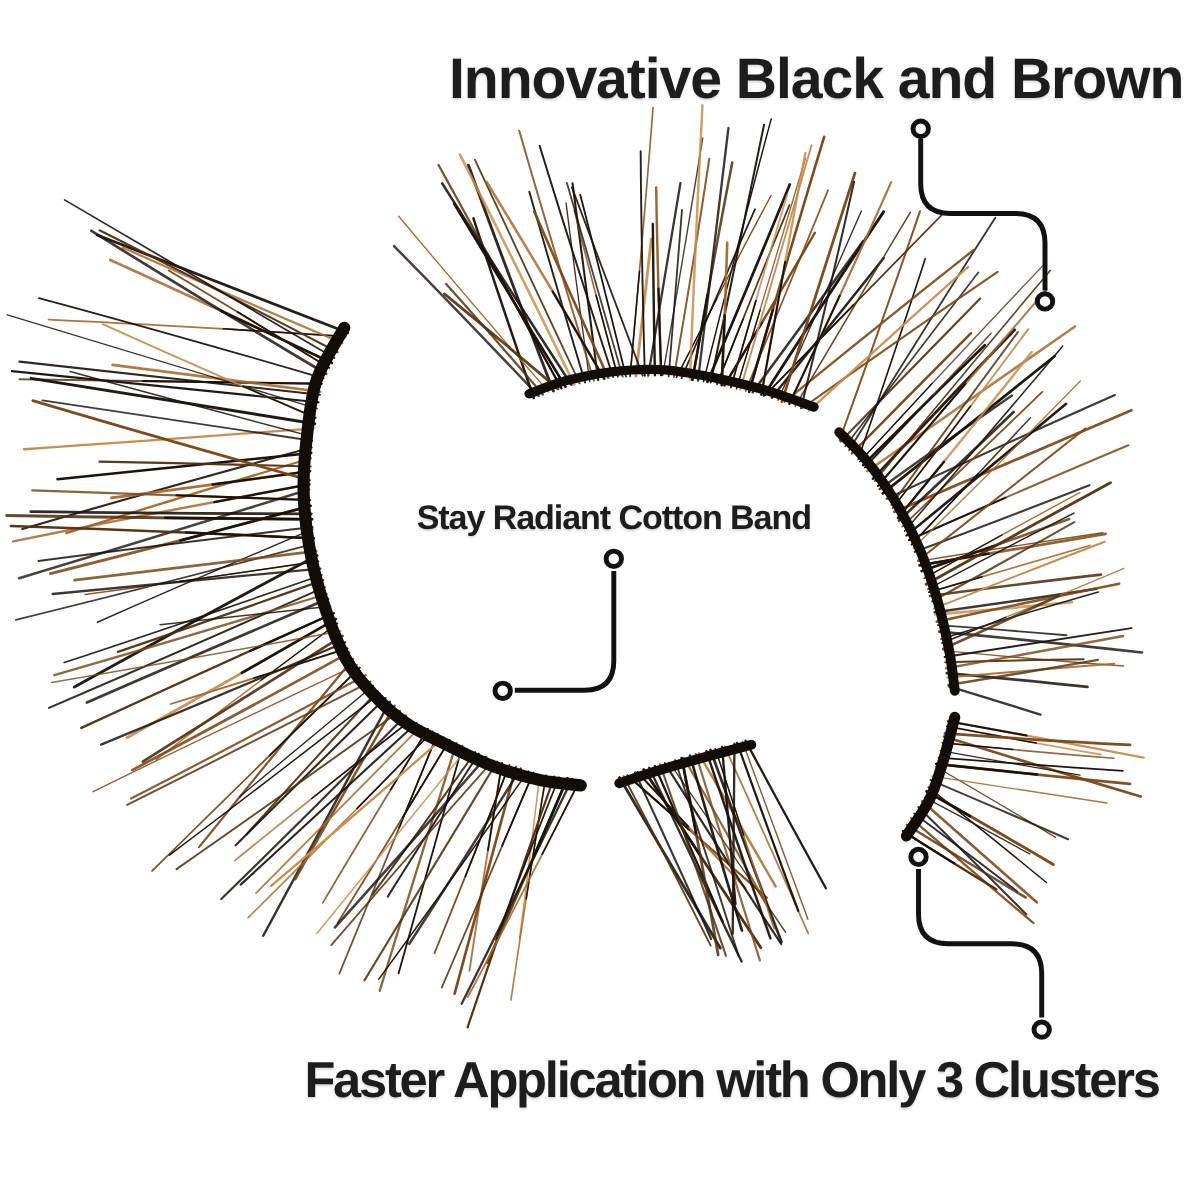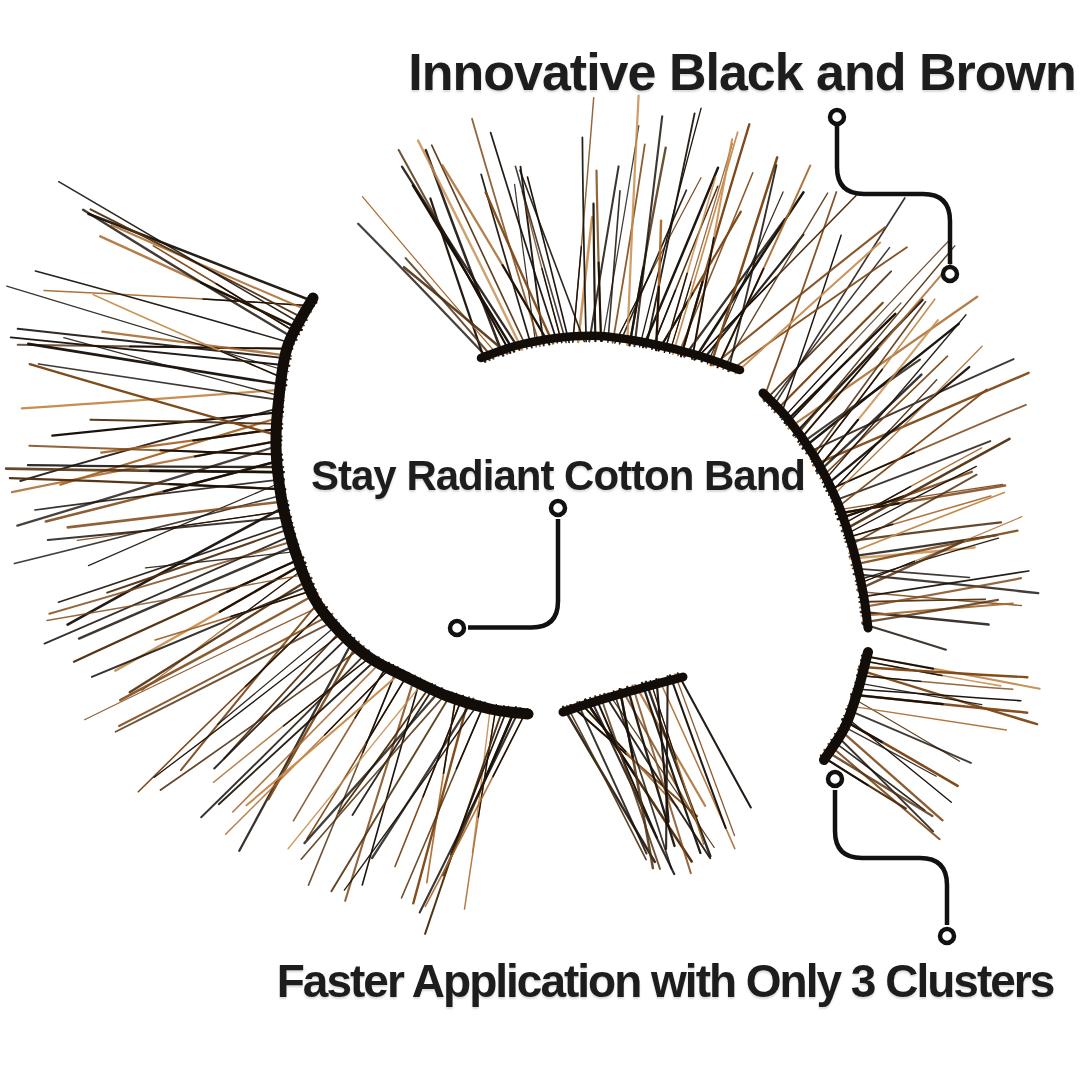--- a/index.html
+++ b/index.html
@@ -12,21 +12,21 @@
   .label{
     position:absolute;
     transform:translateX(-50%);
     font-weight:700;
     color:var(--text,#1d1d1d);
     white-space:nowrap;
     line-height:1;
     text-shadow:0 2px 2px rgba(0,0,0,0.15);
   }
   .label-top{left:742px;top:46px;font-size:52px;letter-spacing:-1px;}
-  .label-center{left:558px;top:455px;font-size:42px;letter-spacing:-1px;}
+  .label-center{left:558px;top:455px;font-size:31px;letter-spacing:-1px;}
   .label-bottom{left:665px;top:958px;font-size:46px;letter-spacing:-2px;}
 </style>
 </head>
 <body>
 
 <svg id="stage" viewBox="0 0 1080 1081">
     <g>
       <path d="M 316.2 302.5 Q 190.8 253.7 88.3 213.7" fill="none" stroke="#1a120b" stroke-width="2.54" stroke-linecap="round" opacity="0.95" pathLength="100"></path>
       <path d="M 314.1 305.9 Q 165.8 296.1 44.1 290.5" fill="none" stroke="#a8682b" stroke-width="1.62" stroke-linecap="round" opacity="0.93" pathLength="100"></path>
       <path d="M 314.1 305.9 Q 165.8 296.1 44.1 290.5" fill="none" stroke="#1a120b" stroke-width="1.46" stroke-linecap="round" pathLength="100" stroke-dasharray="41 100"></path>

